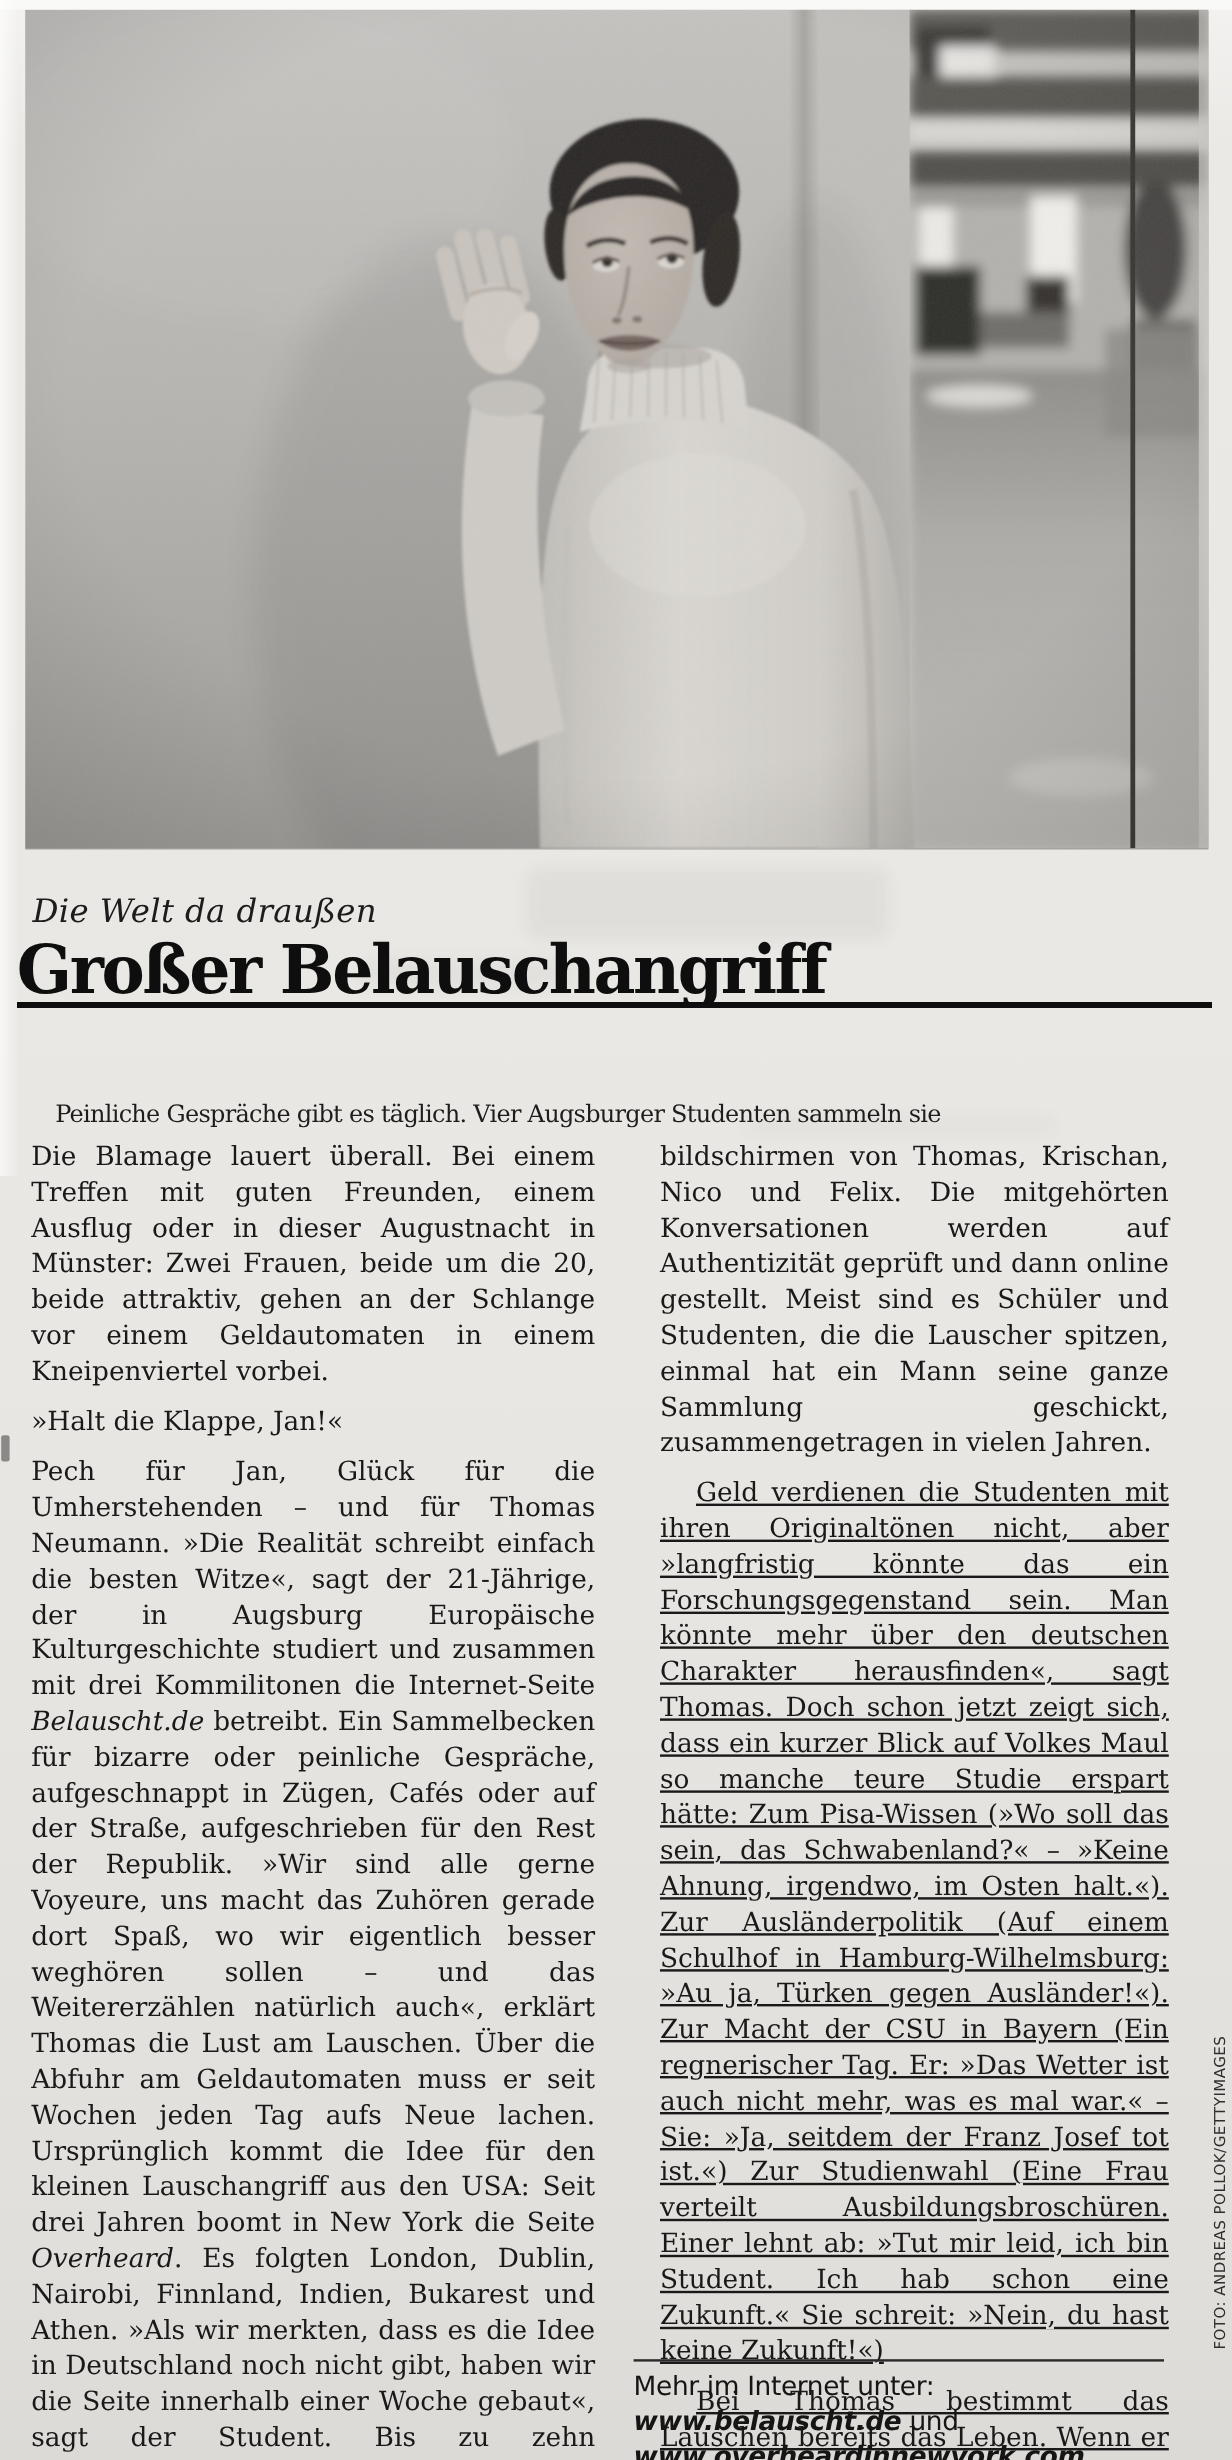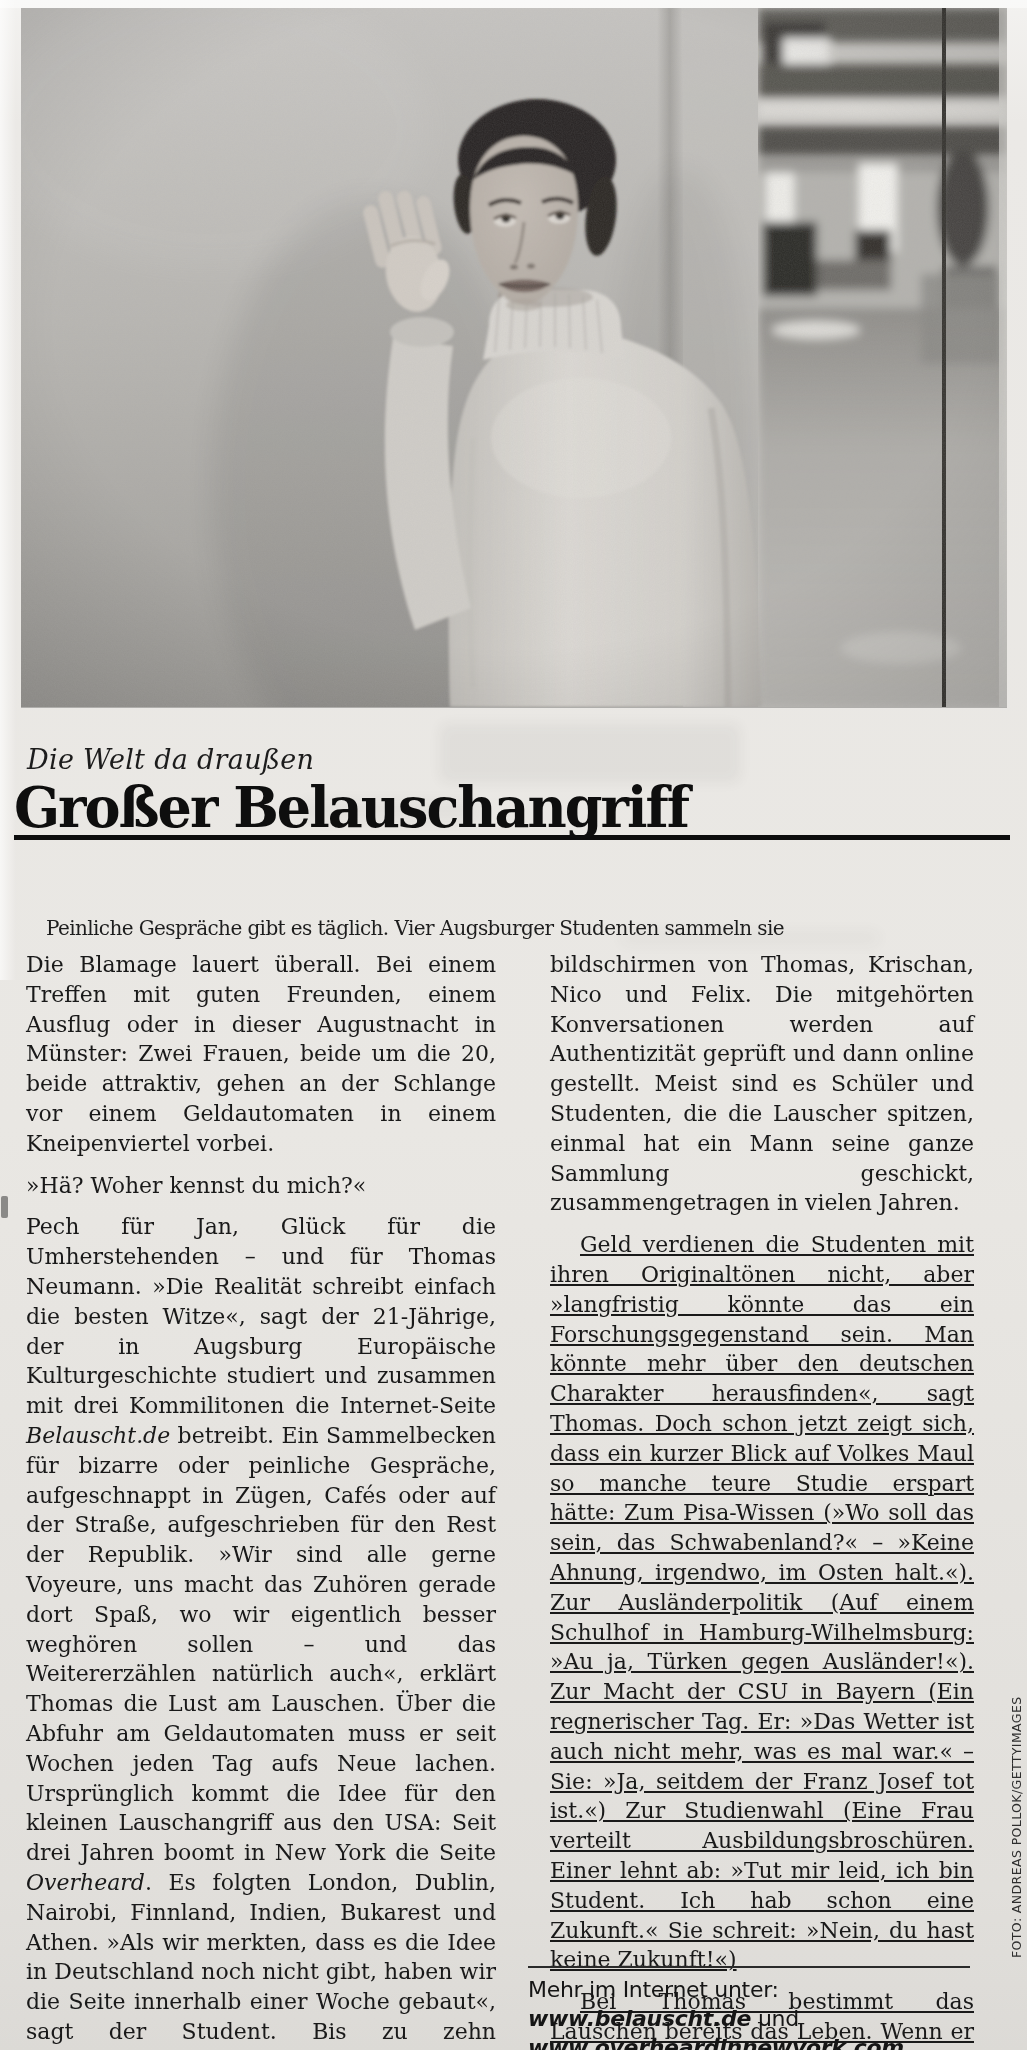--- a/index.html
+++ b/index.html
@@ -226,21 +226,21 @@
   <div class="headline-wrap">
     <div class="headline-rule"></div>
     <div class="headline">Großer Belauschangriff</div>
   </div>
 
   <div class="subhead">Peinliche Gespräche gibt es täglich. Vier Augsburger Studenten sammeln sie</div>
 
   <div class="columns">
     <div class="col col-1">
         <p class="body-p"><span>Die Blamage lauert überall. Bei einem Treffen mit guten Freunden, einem Ausflug oder in dieser Augustnacht in Münster: Zwei Frauen, beide um die 20, beide attraktiv, gehen an der Schlange vor einem Geldautomaten in einem Kneipenviertel vorbei.</span></p>
-        <p class="body-p"><span>»Hä? Woher kennst du mich?«</span></p>
+        <p class="body-p"><span>»Halt die Klappe, Jan!«</span></p>
         <p class="body-p"><span>Pech für Jan, Glück für die Umherstehenden – und für Thomas Neumann. »Die Realität schreibt einfach die besten Witze«, sagt der 21-Jährige, der in Augsburg Europäische Kulturgeschichte studiert und zusammen mit drei Kommilitonen die Internet-Seite </span><i>Belauscht.de</i><span> betreibt. Ein Sammelbecken für bizarre oder peinliche Gespräche, aufgeschnappt in Zügen, Cafés oder auf der Straße, aufgeschrieben für den Rest der Republik. »Wir sind alle gerne Voyeure, uns macht das Zuhören gerade dort Spaß, wo wir eigentlich besser weghören sollen – und das Weitererzählen natürlich auch«, erklärt Thomas die Lust am Lauschen. Über die Abfuhr am Geldautomaten muss er seit Wochen jeden Tag aufs Neue lachen. Ursprünglich kommt die Idee für den kleinen Lauschangriff aus den USA: Seit drei Jahren boomt in New York die Seite </span><i>Overheard</i><span>. Es folgten London, Dublin, Nairobi, Finnland, Indien, Bukarest und Athen. »Als wir merkten, dass es die Idee in Deutschland noch nicht gibt, haben wir die Seite innerhalb einer Woche gebaut«, sagt der Student. Bis zu zehn Dialogfetzen landen pro Tag auf den Computer-</span></p>
       </div>
     <div class="col col-2">
         <p class="body-p"><span>bildschirmen von Thomas, Krischan, Nico und Felix. Die mitgehörten Konversationen werden auf Authentizität geprüft und dann online gestellt. Meist sind es Schüler und Studenten, die die Lauscher spitzen, einmal hat ein Mann seine ganze Sammlung geschickt, zusammengetragen in vielen Jahren.</span></p>
         <p class="body-p indent"><span>Geld verdienen die Studenten mit ihren Originaltönen nicht, aber »langfristig könnte das ein Forschungsgegenstand sein. Man könnte mehr über den deutschen Charakter herausfinden«, sagt Thomas. Doch schon jetzt zeigt sich, dass ein kurzer Blick auf Volkes Maul so manche teure Studie erspart hätte: Zum Pisa-Wissen (»Wo soll das sein, das Schwabenland?« – »Keine Ahnung, irgendwo, im Osten halt.«). Zur Ausländerpolitik (Auf einem Schulhof in Hamburg-Wilhelmsburg: »Au ja, Türken gegen Ausländer!«). Zur Macht der CSU in Bayern (Ein regnerischer Tag. Er: »Das Wetter ist auch nicht mehr, was es mal war.« – Sie: »Ja, seitdem der Franz Josef tot ist.«) Zur Studienwahl (Eine Frau verteilt Ausbildungsbroschüren. Einer lehnt ab: »Tut mir leid, ich bin Student. Ich hab schon eine Zukunft.« Sie schreit: »Nein, du hast keine Zukunft!«)</span></p>
         <p class="body-p indent"><span>Bei Thomas bestimmt das Lauschen bereits das Leben. Wenn er durch die Straßen von Augsburg geht, denkt er oft daran, was vor diesem Supermarkt oder an jener Straßenbahnhaltestelle alles gesagt wurde. Wirklich Bizarres belauscht hat er leider noch nicht, »obwohl ich in einer WG lebe und eigentlich gute Ohren habe.« Aber dafür hören ja andere zu.&nbsp;</span></p>
       </div>
   </div>
 
   <div class="footer">

